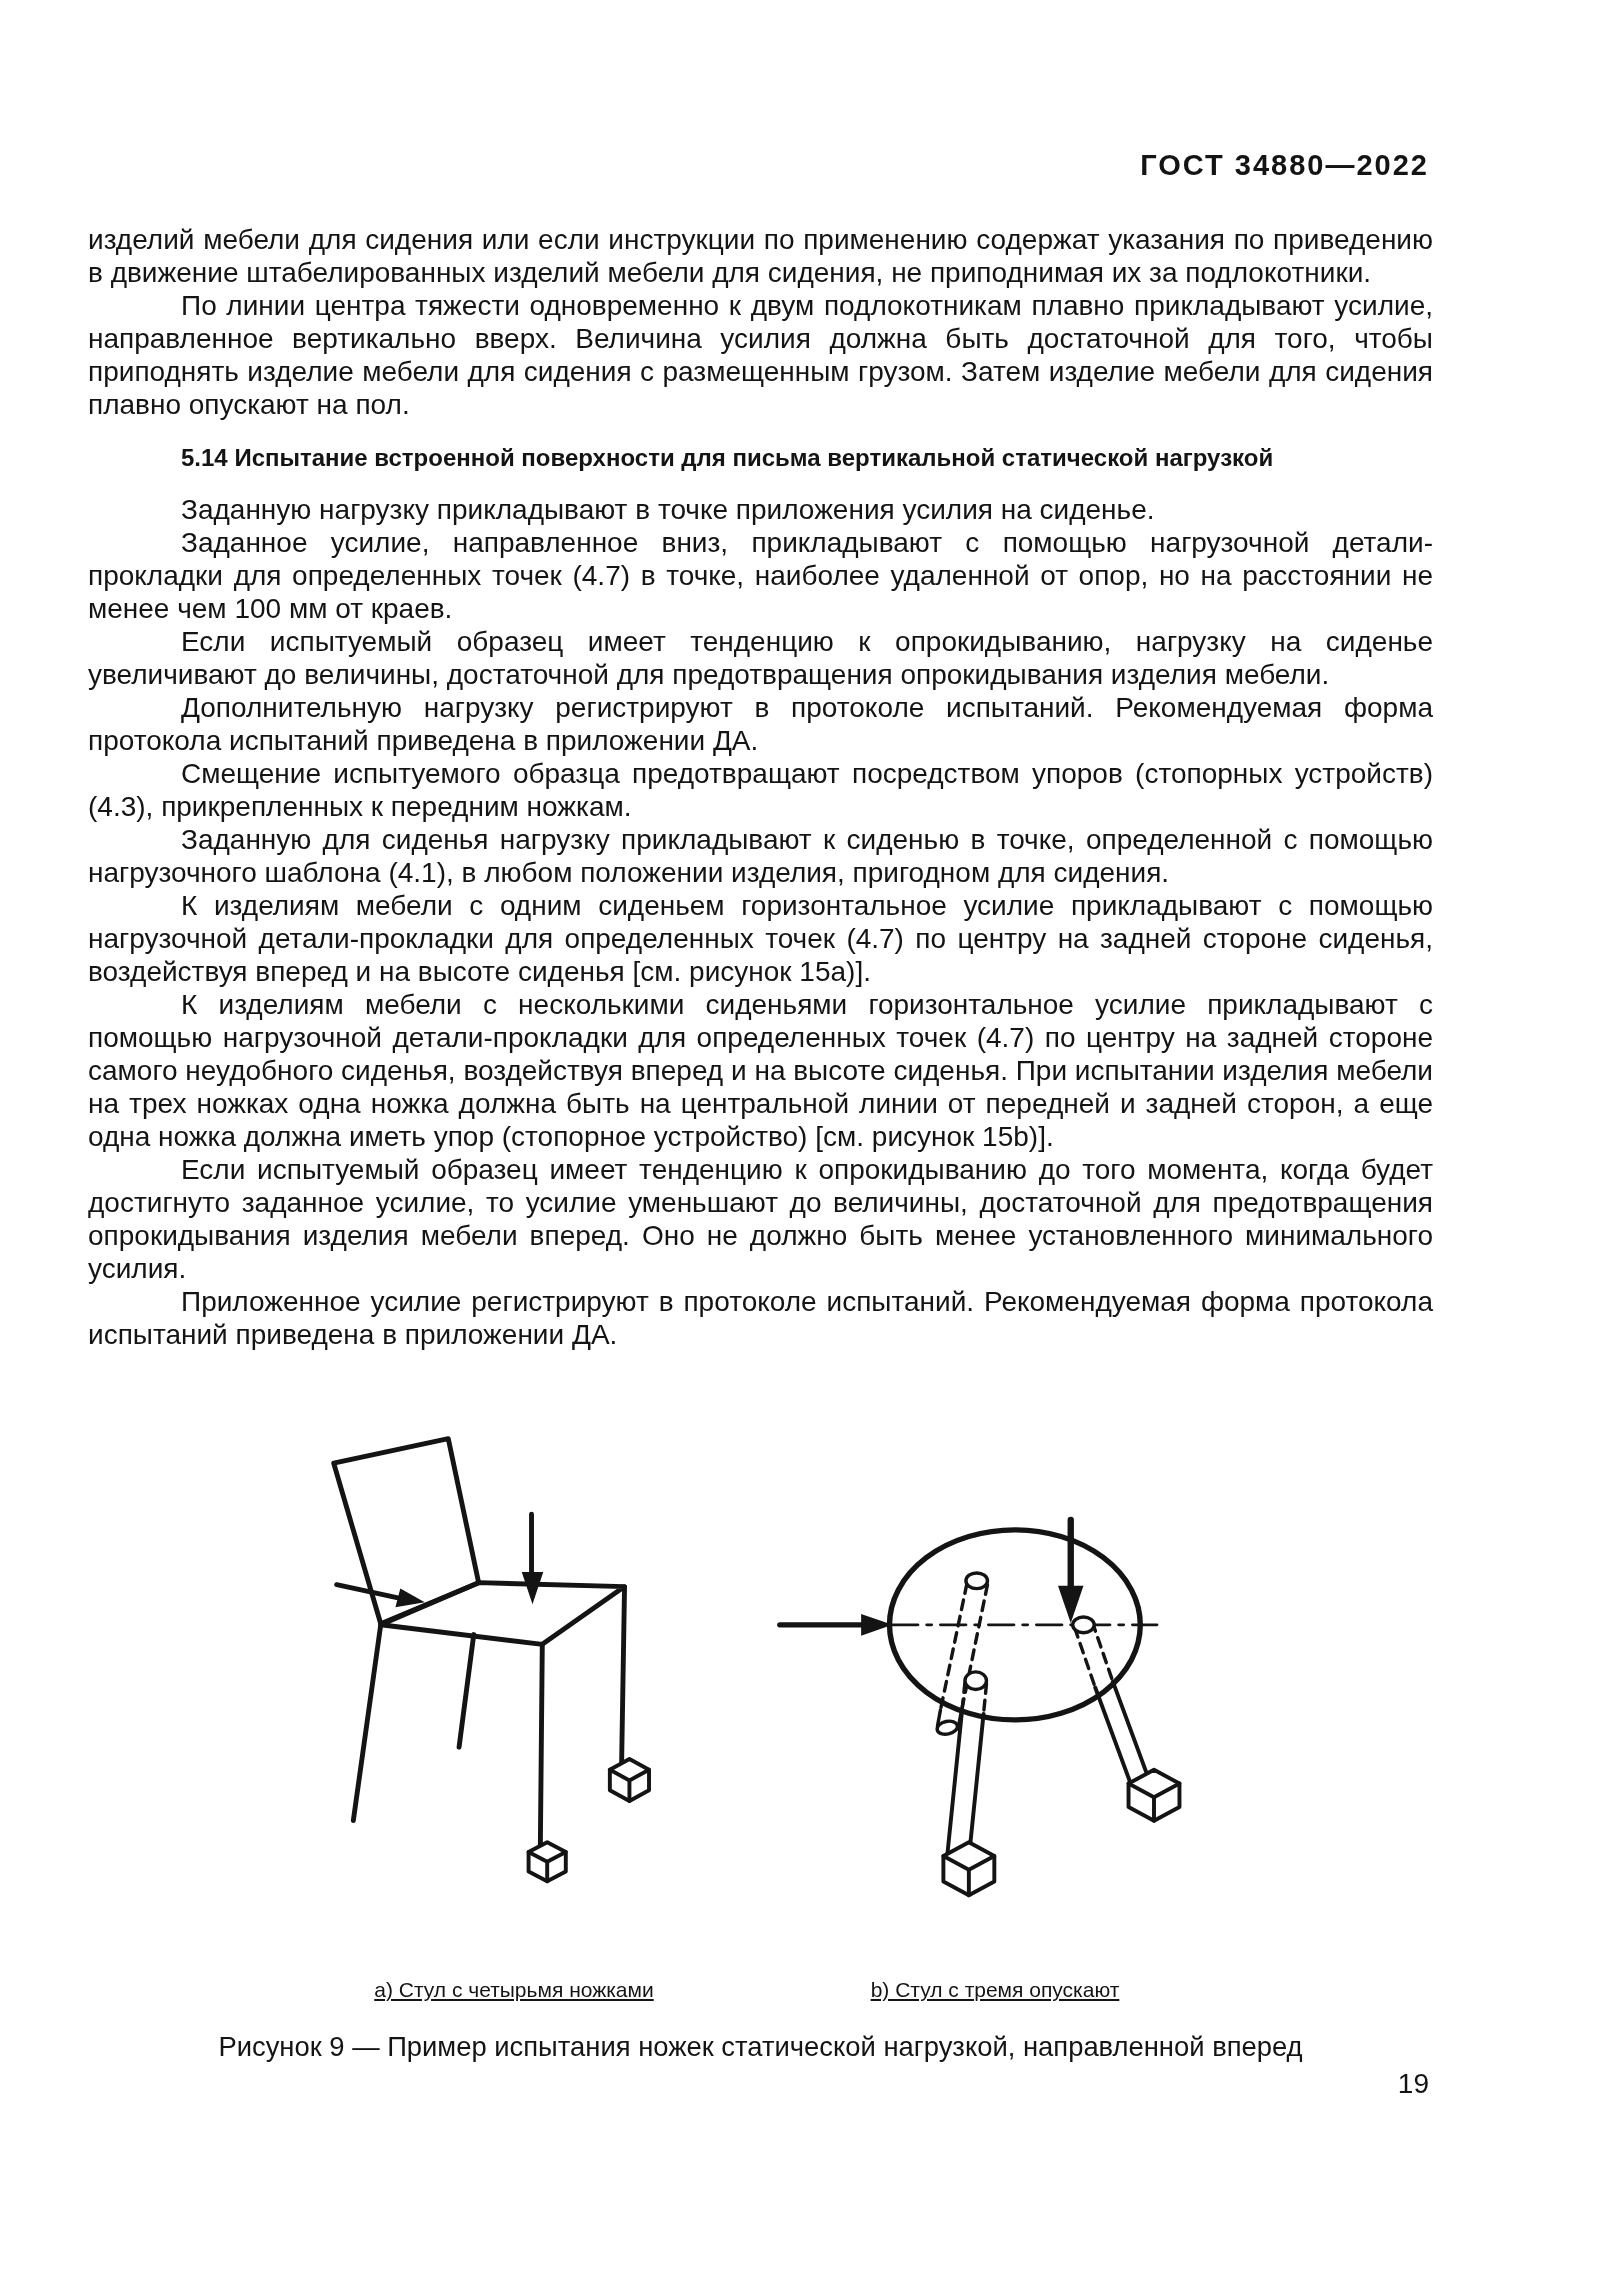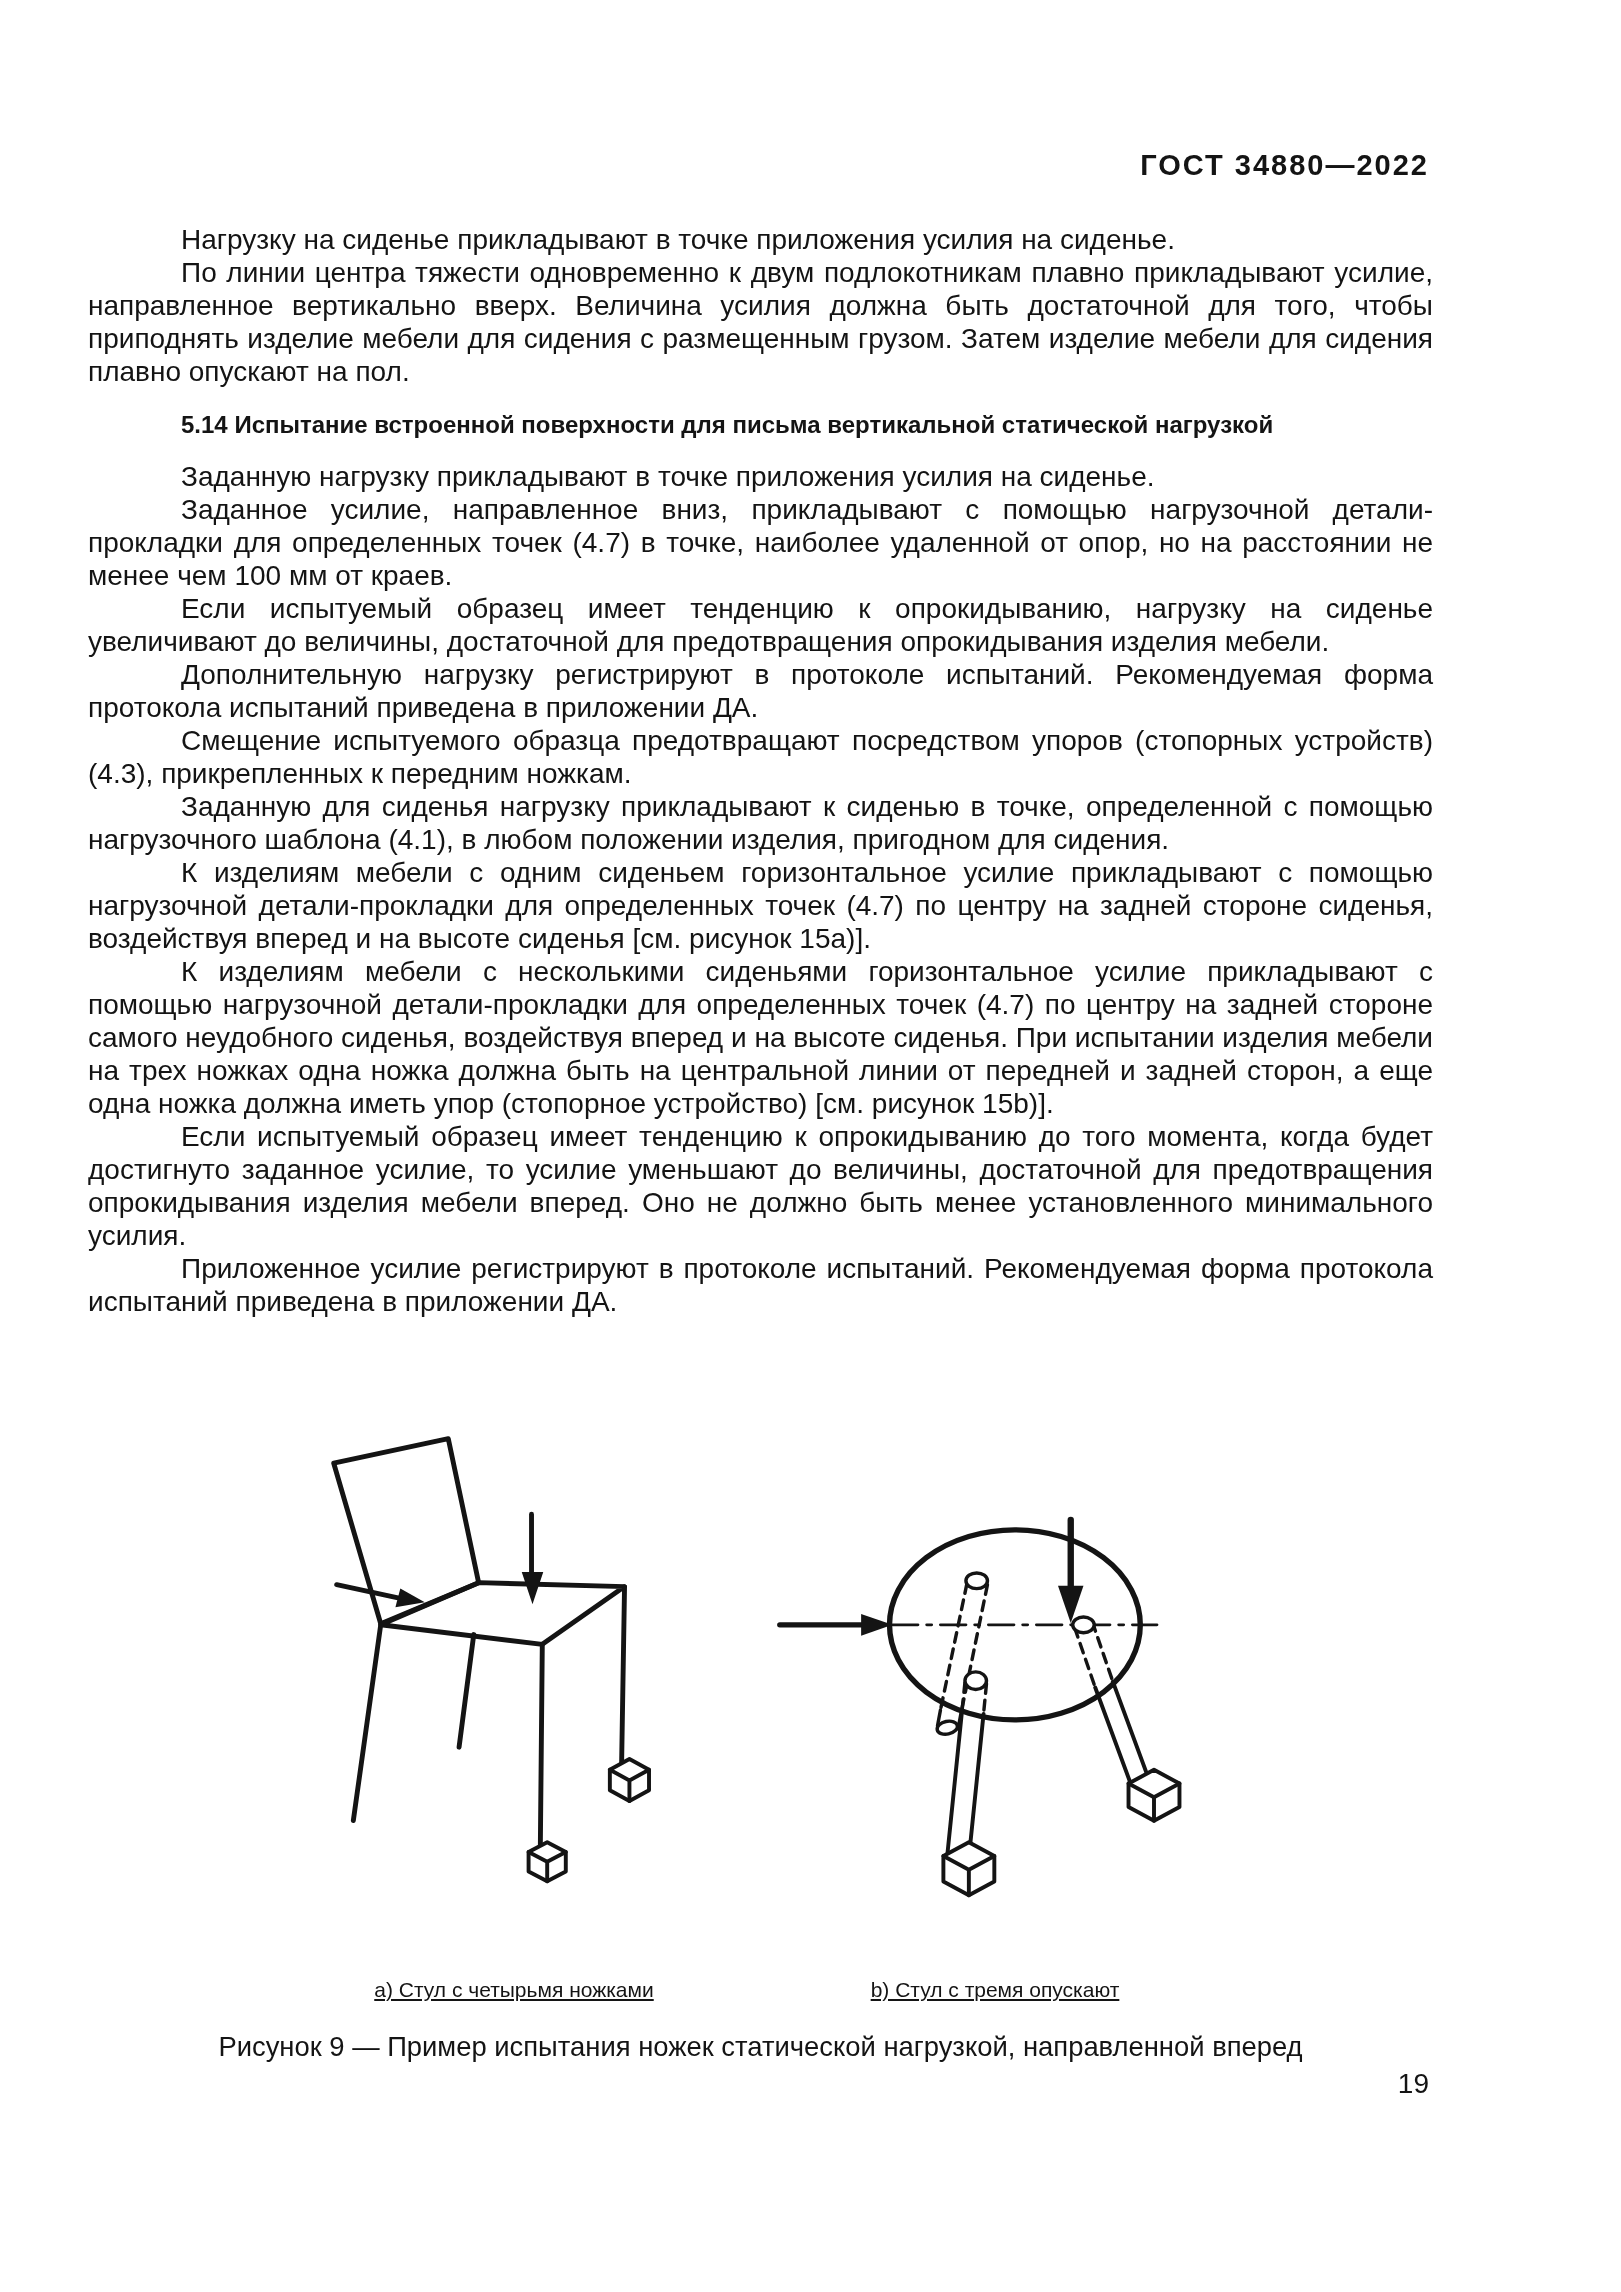--- a/index.html
+++ b/index.html
@@ -49,21 +49,21 @@
   }
 </style>
 </head>
 <body>
 
 <div class="page">
 
   <div class="running-header">ГОСТ 34880—2022</div>
 
   <main class="text-column">
-      <p class="para"><span>Нагрузку на сиденье прикладывают в точке приложения усилия на сиденье.</span></p>
+      <p class="para no-indent"><span>изделий мебели для сидения или если инструкции по применению содержат указания по приведению в движение штабелированных изделий мебели для сидения, не приподнимая их за подлокотники.</span></p>
       <p class="para"><span>По линии центра тяжести одновременно к двум подлокотникам плавно прикладывают усилие, направленное вертикально вверх. Величина усилия должна быть достаточной для того, чтобы приподнять изделие мебели для сидения с размещенным грузом. Затем изделие мебели для сидения плавно опускают на пол.</span></p>
       <h2 class="heading"><span>5.14 Испытание встроенной поверхности для письма вертикальной статической нагрузкой</span></h2>
       <p class="para"><span>Заданную нагрузку прикладывают в точке приложения усилия на сиденье.</span></p>
       <p class="para"><span>Заданное усилие, направленное вниз, прикладывают с помощью нагрузочной детали-прокладки для определенных точек </span><span class="italic">(4.7)</span><span> в точке, наиболее удаленной от опор, но на расстоянии не менее чем 100 мм от краев.</span></p>
       <p class="para"><span>Если испытуемый образец имеет тенденцию к опрокидыванию, нагрузку на сиденье увеличивают до величины, достаточной для предотвращения опрокидывания изделия мебели.</span></p>
       <p class="para"><span>Дополнительную нагрузку регистрируют в протоколе испытаний. </span><span class="italic">Рекомендуемая форма протокола испытаний приведена в приложении ДА.</span></p>
       <p class="para"><span>Смещение испытуемого образца предотвращают посредством упоров (стопорных устройств) </span><span class="italic">(4.3)</span><span>, прикрепленных к передним ножкам.</span></p>
       <p class="para"><span>Заданную для сиденья нагрузку прикладывают к сиденью в точке, определенной с помощью нагрузочного шаблона </span><span class="italic">(4.1)</span><span>, в любом положении изделия, пригодном для сидения.</span></p>
       <p class="para"><span>К изделиям мебели с одним сиденьем горизонтальное усилие прикладывают с помощью нагрузочной детали-прокладки для определенных точек </span><span class="italic">(4.7)</span><span> по центру на задней стороне сиденья, воздействуя вперед и на высоте сиденья [см. рисунок 15a)].</span></p>
       <p class="para"><span>К изделиям мебели с несколькими сиденьями горизонтальное усилие прикладывают с помощью нагрузочной детали-прокладки для определенных точек </span><span class="italic">(4.7)</span><span> по центру на задней стороне самого неудобного сиденья, воздействуя вперед и на высоте сиденья. При испытании изделия мебели на трех ножках одна ножка должна быть на центральной линии от передней и задней сторон, а еще одна ножка должна иметь упор (стопорное устройство) [см. рисунок 15b)].</span></p>

